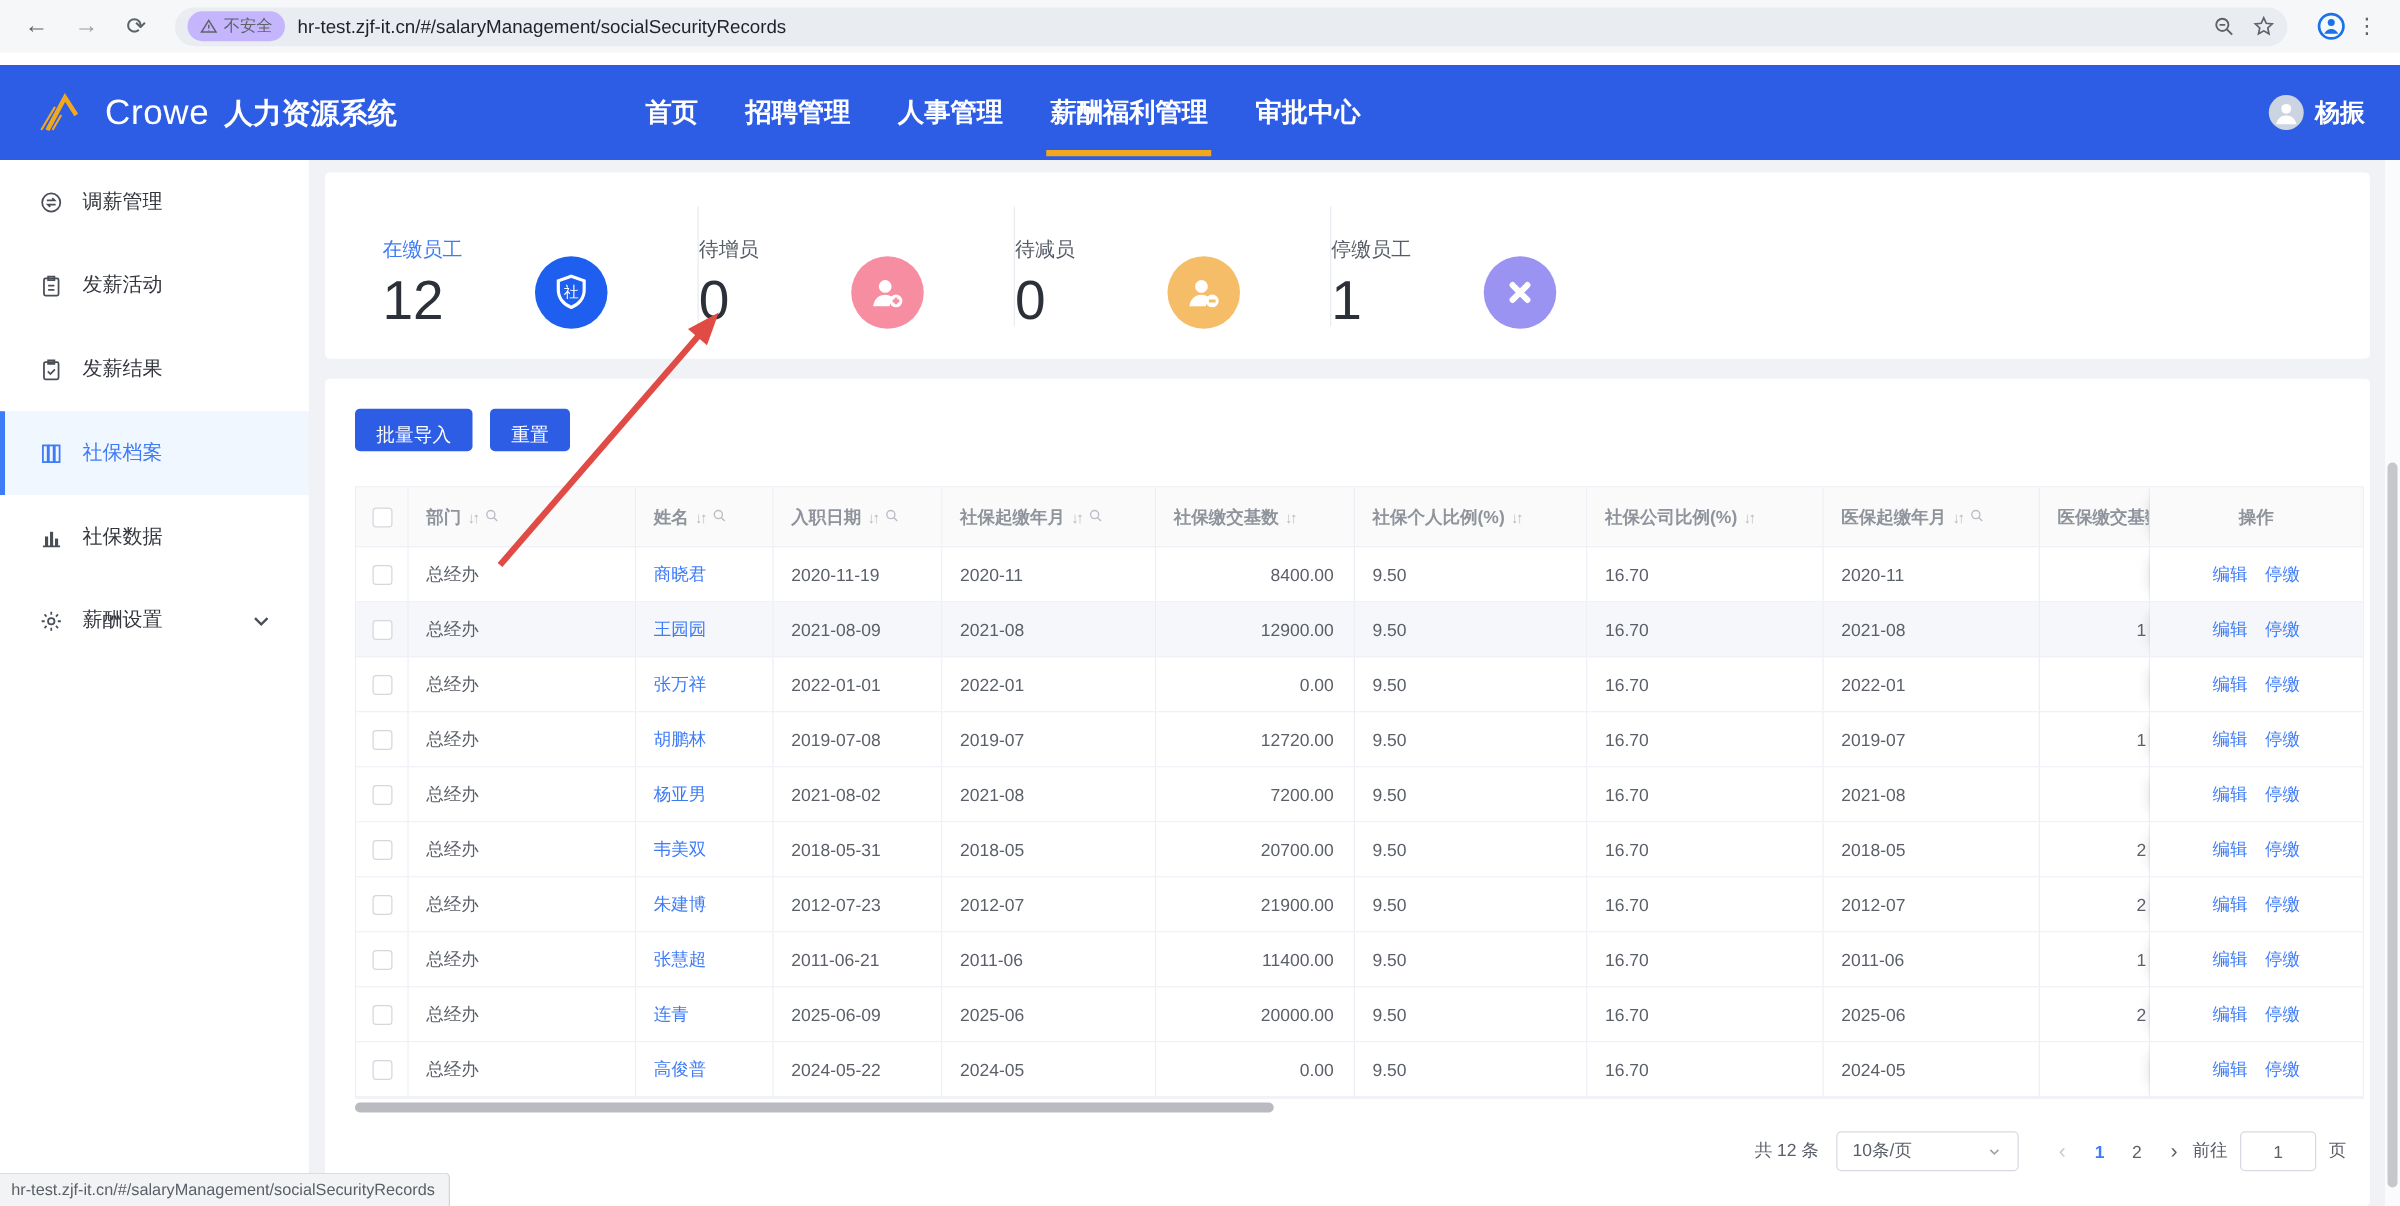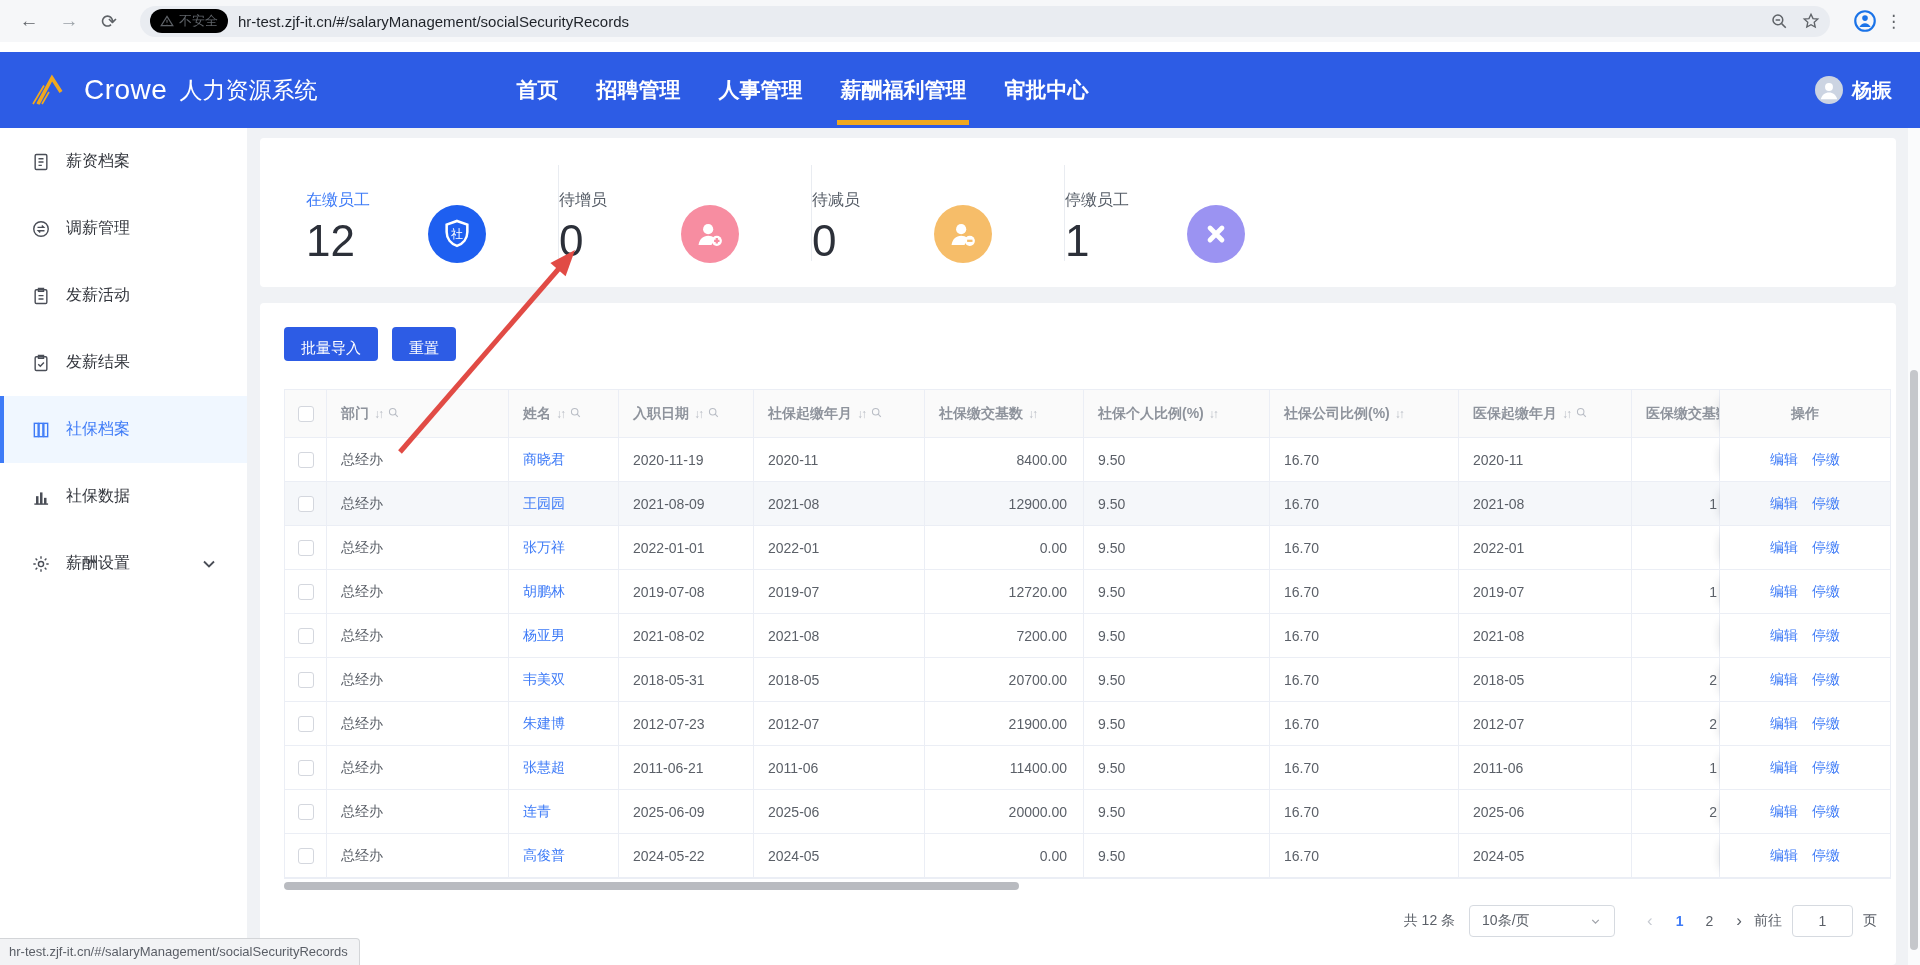--- a/index.html
+++ b/index.html
@@ -7,34 +7,34 @@
     font-family:"Liberation Sans","DejaVu Sans",sans-serif; }
   .icon svg { display:block; width:100%; height:100%; }
 
   
   .chrome { height:42px; background:#f6f7f9; display:flex; align-items:center; padding:0 16px; }
   .chrome-btn { width:26px; height:26px; display:flex; align-items:center; justify-content:center;
     font-size:19px; color:#5f6368; margin-right:14px; cursor:pointer; }
   .chrome-btn.dim { color:#9aa0a6; }
   .omnibox { flex:1; height:31px; background:#e9ecf1; border-radius:16px; display:flex;
     align-items:center; padding:0 10px; margin:0 14px 0 4px; }
-  .sec-chip { background:#000000; border-radius:13px; height:24px; display:flex; align-items:center;
+  .sec-chip { background:#c4b5fd; border-radius:13px; height:24px; display:flex; align-items:center;
     padding:12px 10px; margin-right:10px; color:#5f6368; font-size:13px; gap:5px; }
   .sec-chip .icon { width:14px; height:14px; }
   .url-text { font-size:15px; color:#1f2329; flex:1; white-space:nowrap; overflow:hidden; }
   .omni-icon { width:18px; height:18px; color:#5f6368; margin-left:14px; cursor:pointer; }
   .profile-btn { width:26px; height:26px; margin:0 6px 0 8px; cursor:pointer; }
   .dots-btn { width:20px; font-size:17px; color:#5f6368; text-align:center; letter-spacing:1px; cursor:pointer; }
 
   
   .navbar { height:76px; margin-top:10px; background:#2d5ce5; display:flex; align-items:center;
     padding:0 28px; color:#fff; position:relative; z-index:5; }
   .logo-mark { width:46px; height:38px; }
   .brand-crowe { font-size:28px; font-weight:500; letter-spacing:.5px; margin-left:10px; color:#fff; }
-  .brand-app { font-size:23px; font-weight:400; margin-left:12px; }
+  .brand-app { font-size:23px; font-weight:700; margin-left:12px; }
   .nav-menu { display:flex; margin-left:180px; height:76px; }
   .nav-item { position:relative; display:flex; align-items:center; height:76px; padding:0 19px;
     font-size:21px; font-weight:600; cursor:pointer; white-space:nowrap; }
   .nav-item.active::after { content:""; position:absolute; left:16px; right:16px; bottom:3px;
     height:5px; background:#f0a81f; }
   .nav-user { margin-left:auto; display:flex; align-items:center; gap:9px; }
   .nav-avatar { width:28px; height:28px; border-radius:50%; background:#ccd4e2; overflow:hidden; }
   .nav-username { font-size:20px; font-weight:700; }
 
   
@@ -187,29 +187,20 @@
     </span>
     <span class="nav-username">杨振</span>
   </div>
 </div>
 
 <div class="layout">
   <aside class="sidebar" id="sidebar">
       <div class="side-item">
         <span class="icon">
           <svg viewBox="0 0 24 24" fill="none" stroke="currentColor" stroke-width="1.7">
-            <rect x="5" y="3" width="14" height="18" rx="1.5"></rect>
-            <path d="M9 8h6M9 12h6M9 16h4"></path>
-          </svg>
-        </span>
-        <span>薪资档案</span>
-      </div>
-      <div class="side-item">
-        <span class="icon">
-          <svg viewBox="0 0 24 24" fill="none" stroke="currentColor" stroke-width="1.7">
             <circle cx="12" cy="12" r="8.7"></circle>
             <path d="M7.8 10h7.4l-2.2-2.2M16.2 14H8.8l2.2 2.2"></path>
           </svg>
         </span>
         <span>调薪管理</span>
       </div>
       <div class="side-item">
         <span class="icon">
           <svg viewBox="0 0 24 24" fill="none" stroke="currentColor" stroke-width="1.7">
             <rect x="5" y="4.5" width="14" height="16.5" rx="1.5"></rect>

